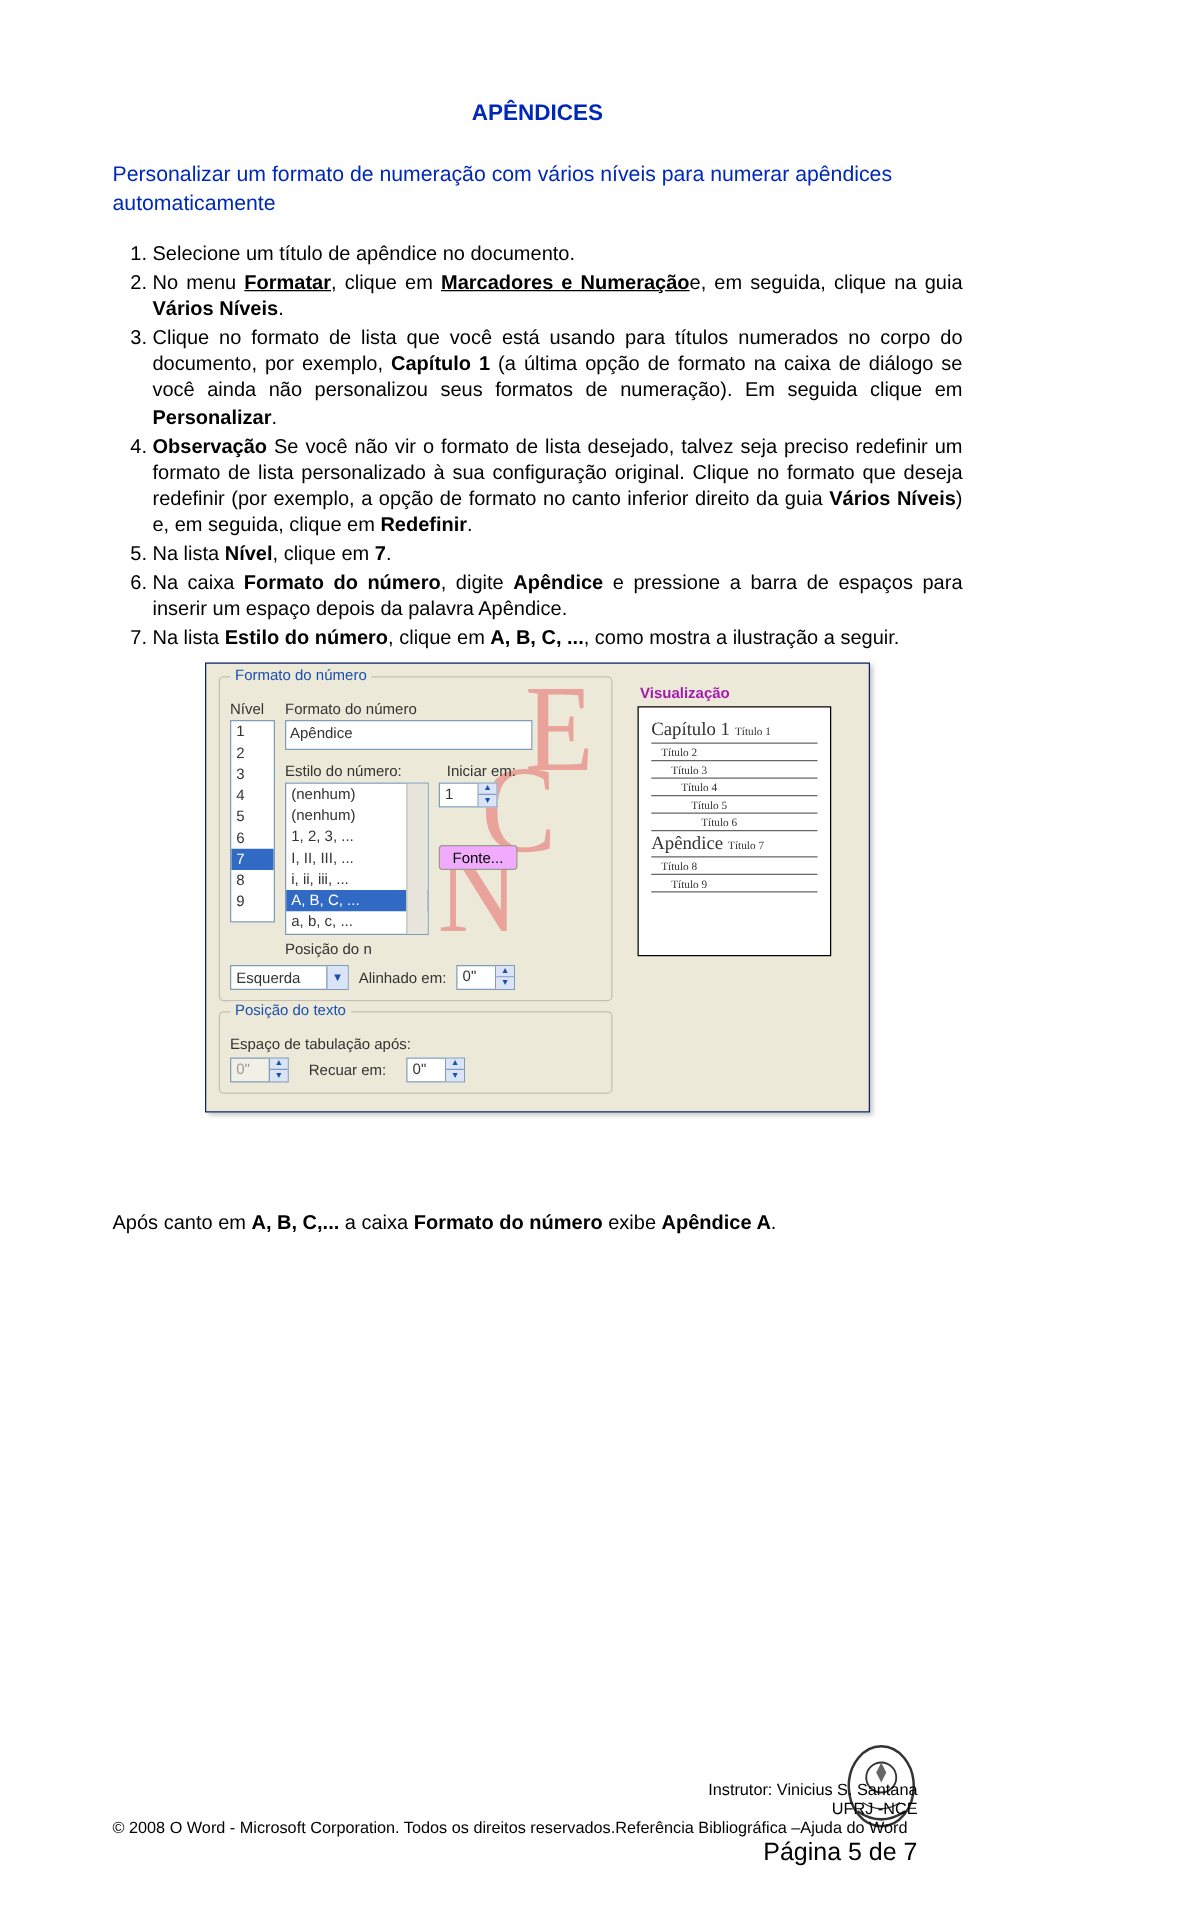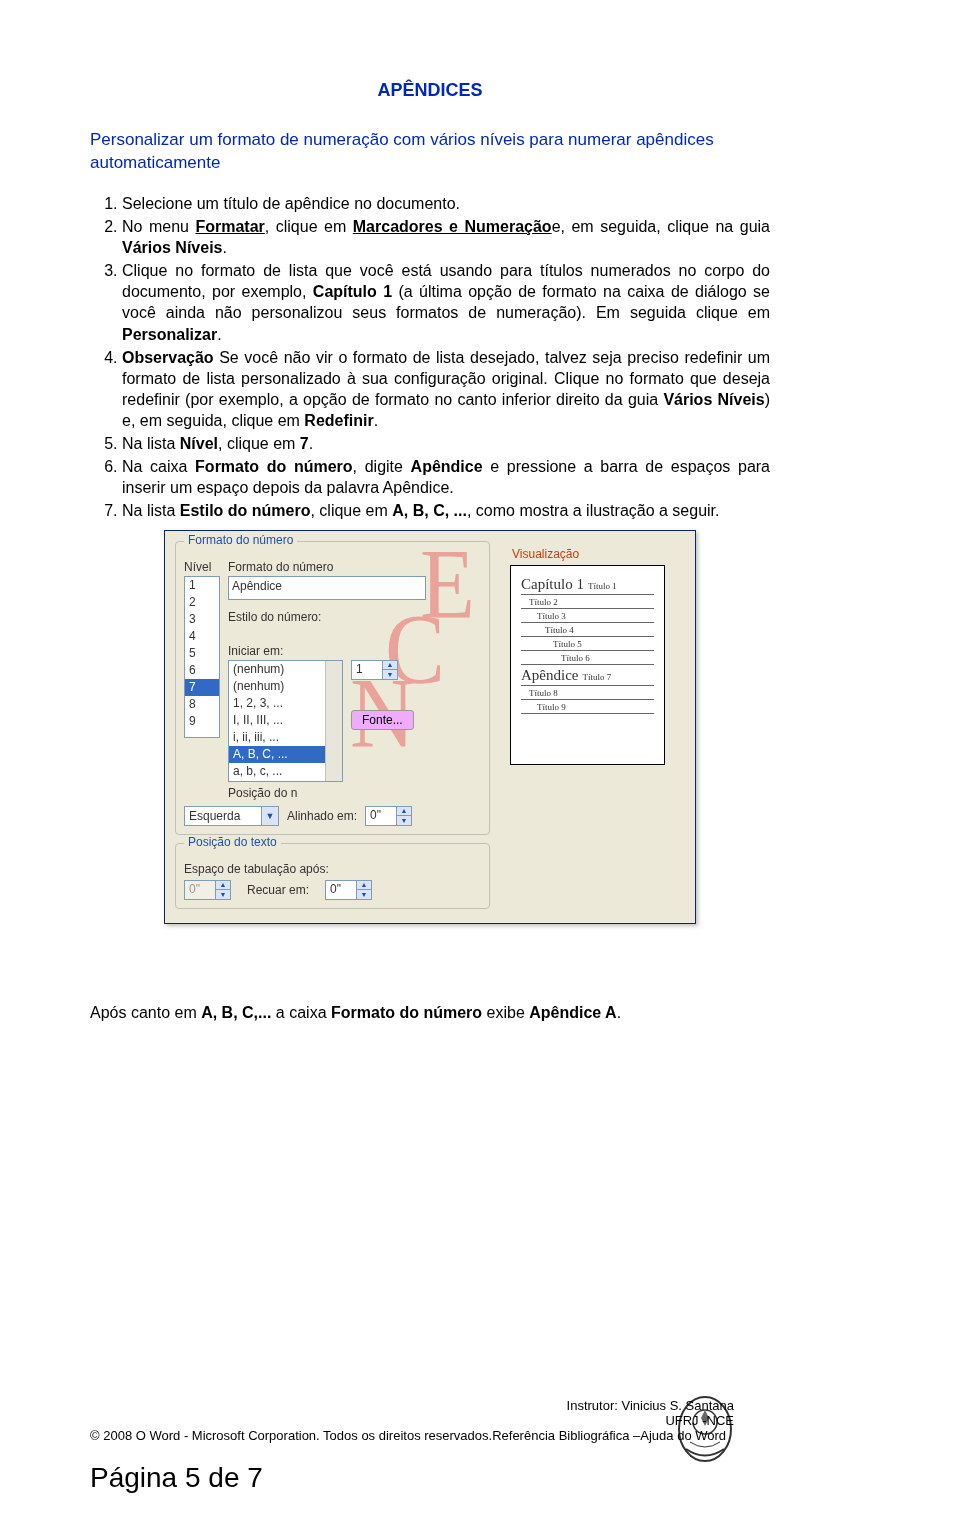--- a/index.html
+++ b/index.html
@@ -228,22 +228,23 @@
   }
   .footer {
     position: absolute;
     bottom: 30px;
     left: 90px;
     right: 90px;
     font-size: 13px;
   }
   .footer .right { text-align: right; }
   .footer .pagenum {
-    font-size: 28px;
-    margin-top: 19px;
+    text-align: right;
+    font-size: 20px;
+    margin-top: 2px;
   }
   .crest {
     position: absolute;
     bottom: 60px;
     right: 90px;
     width: 58px;
     height: 70px;
   }
   .crest svg { width: 100%; height: 100%; }
 </style>
@@ -303,21 +304,21 @@
                 <div class="item">6</div>
                 <div class="item selected">7</div>
                 <div class="item">8</div>
                 <div class="item">9</div>
               </div>
             </div>
             <div style="flex:1;">
               <div class="lbl" style="margin-bottom:2px;"><span class="u">Formato do número</span></div>
               <div class="input" style="width:190px;">Apêndice</div>
 
-              <div style="display:flex; gap:20px; margin-top:10px;flex-direction:column;">
+              <div style="display:flex; gap:36px; margin-top:10px;">
                 <div class="lbl"><span class="u">Estilo do número:</span></div>
                 <div class="lbl"><span class="u">Iniciar em:</span></div>
               </div>
 
               <div style="display:flex; gap:8px; margin-top:2px; align-items:flex-start;">
                 <div style="width:115px;">
                   <div class="dropdown-open" style="height:120px;">
                     <div class="item">(nenhum)</div>
                     <div class="item">(nenhum)</div>
                     <div class="item">1, 2, 3, ...</div>
@@ -379,21 +380,21 @@
                       <div class="sp">▲</div>
                       <div class="sp">▼</div>
                     </div>
             </div>
           </div>
         </div>
 
       </div>
 
       <div style="width:175px;">
-        <div class="lbl" style="color:#c2410c; margin:6px 0 4px 2px;">Visualização</div>
+        <div class="lbl" style="color:#a21caf; margin:6px 0 4px 2px;font-weight:bold;">Visualização</div>
         <div class="preview-box">
           <div class="prow">
                   <span class="ptitle-big">Capítulo 1</span>
                   <span class="ptitle-small">Título 1</span>
                 </div>
           <div class="prow" style="padding-left:8px;">
                   <span class="ptitle-small">Título 2</span>
                 </div>
           <div class="prow" style="padding-left:16px;">
                   <span class="ptitle-small">Título 3</span>

